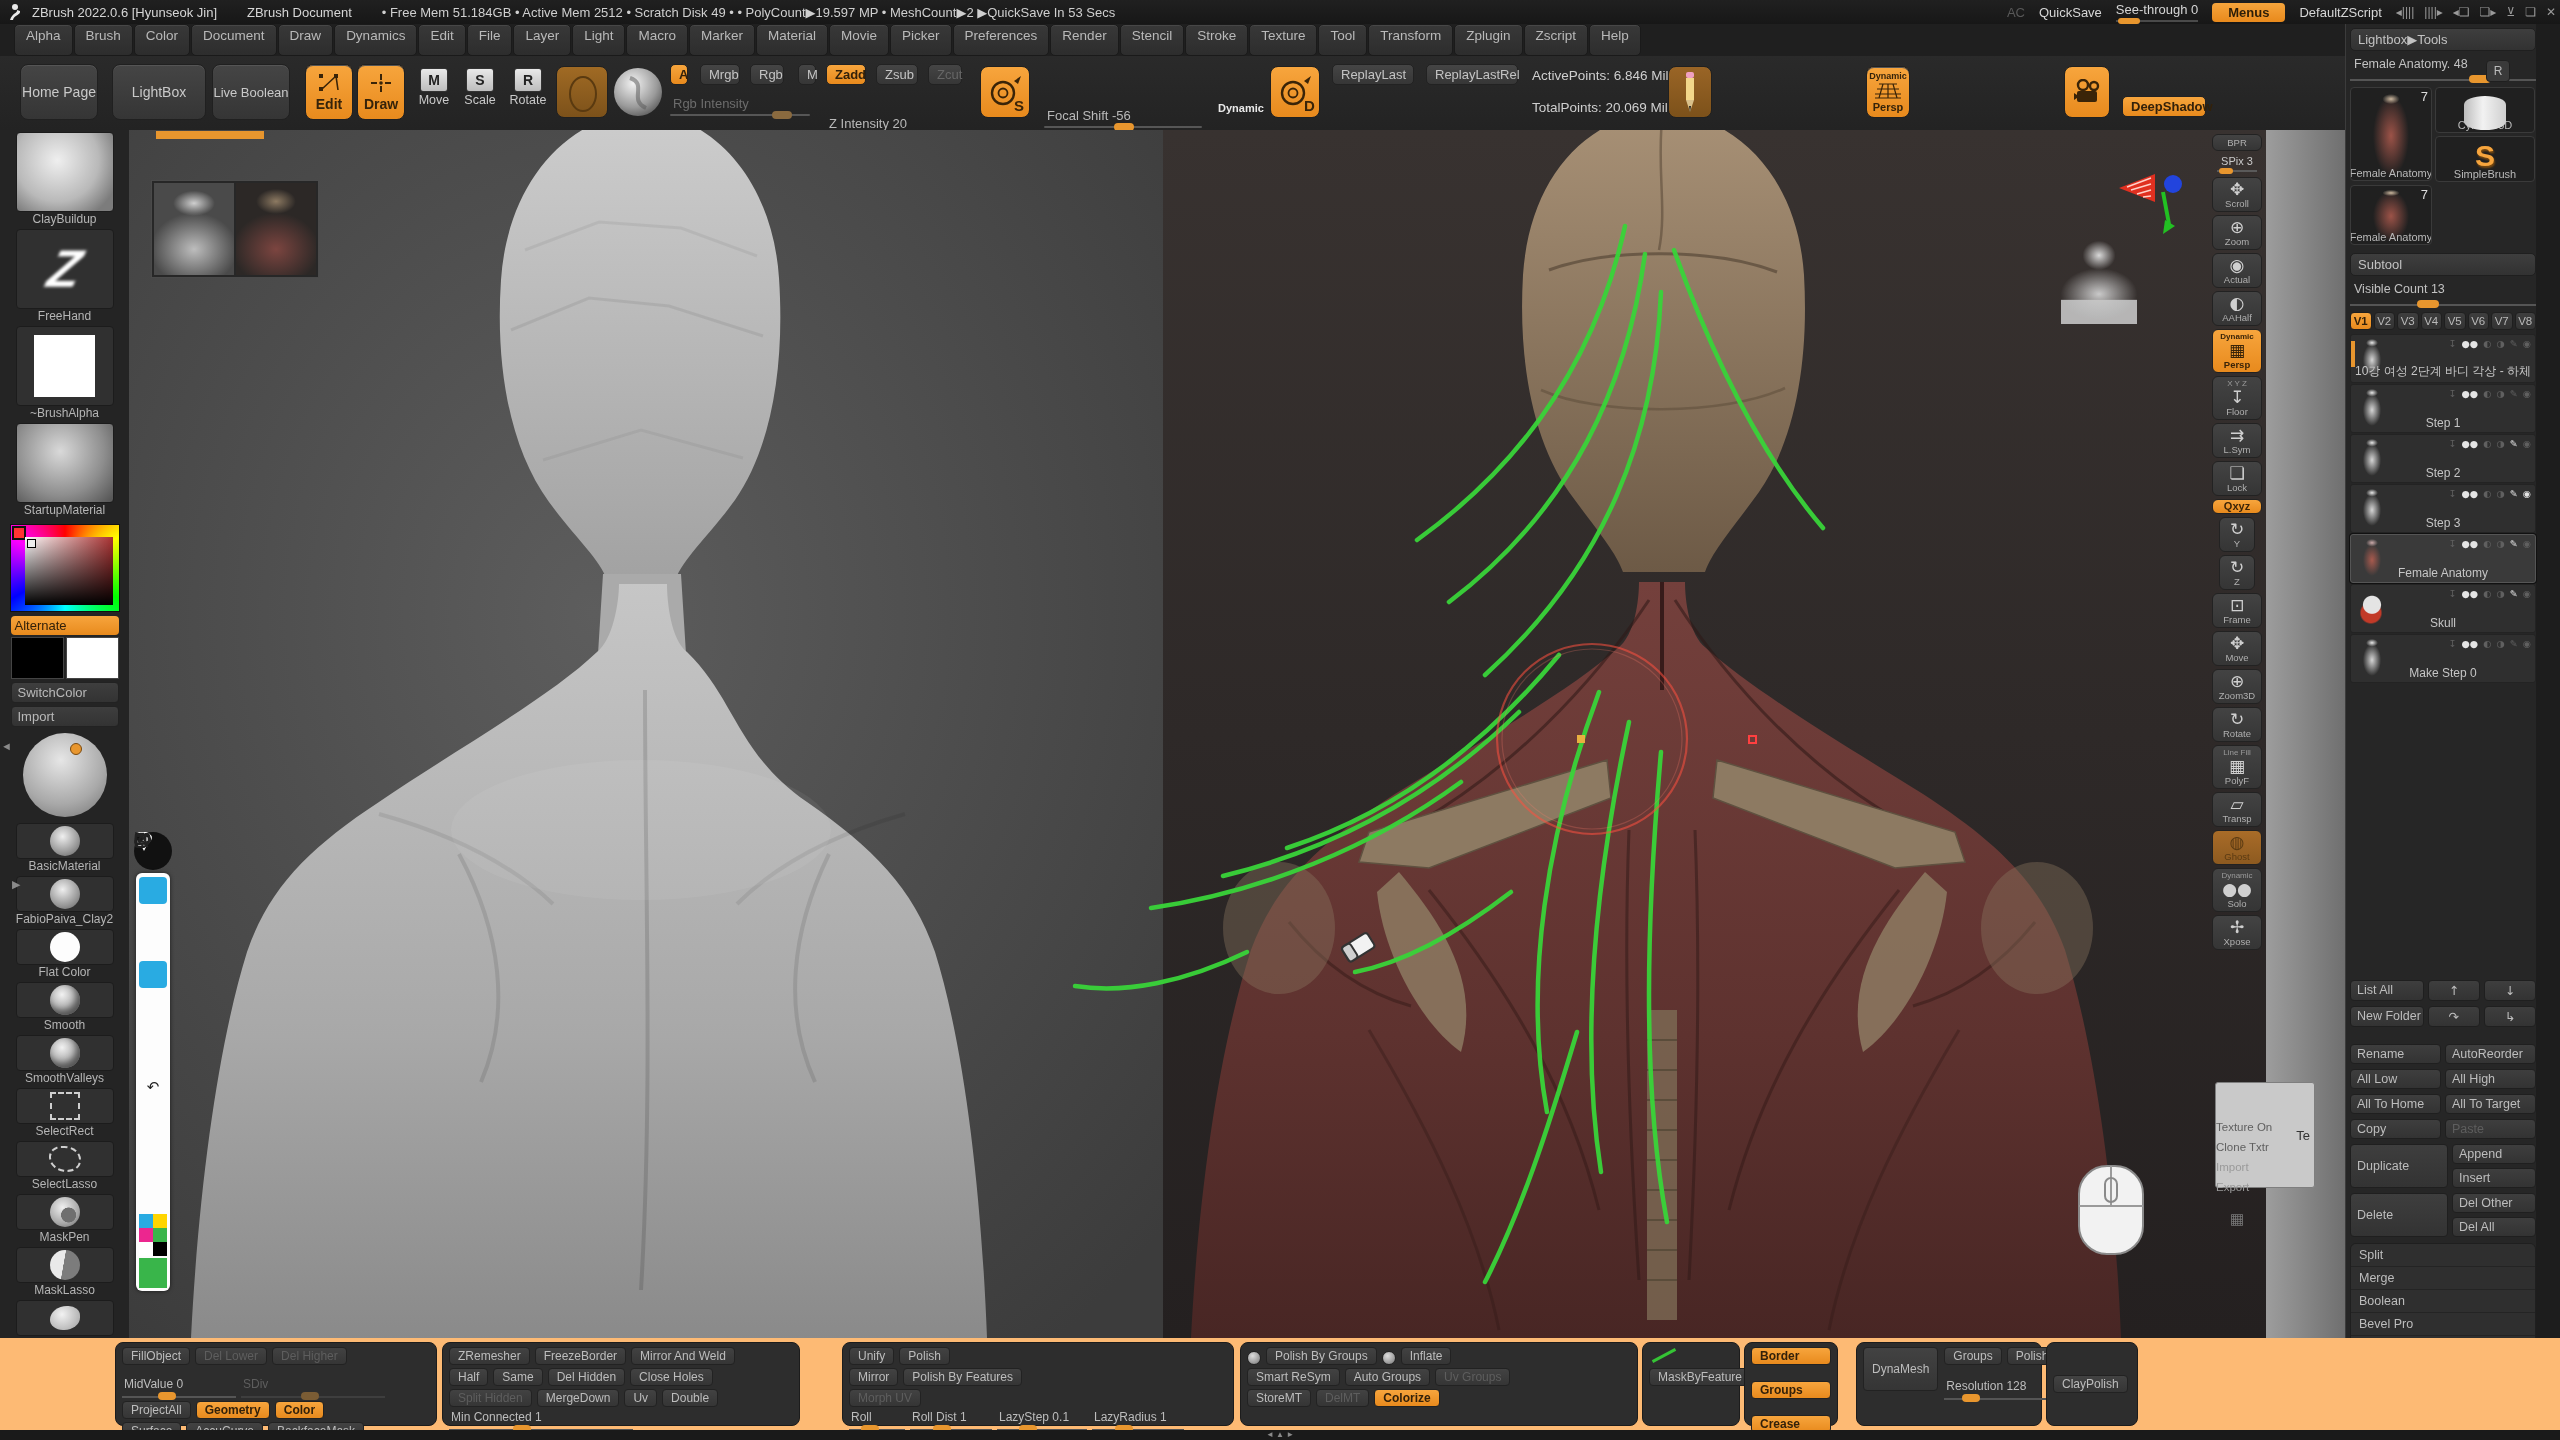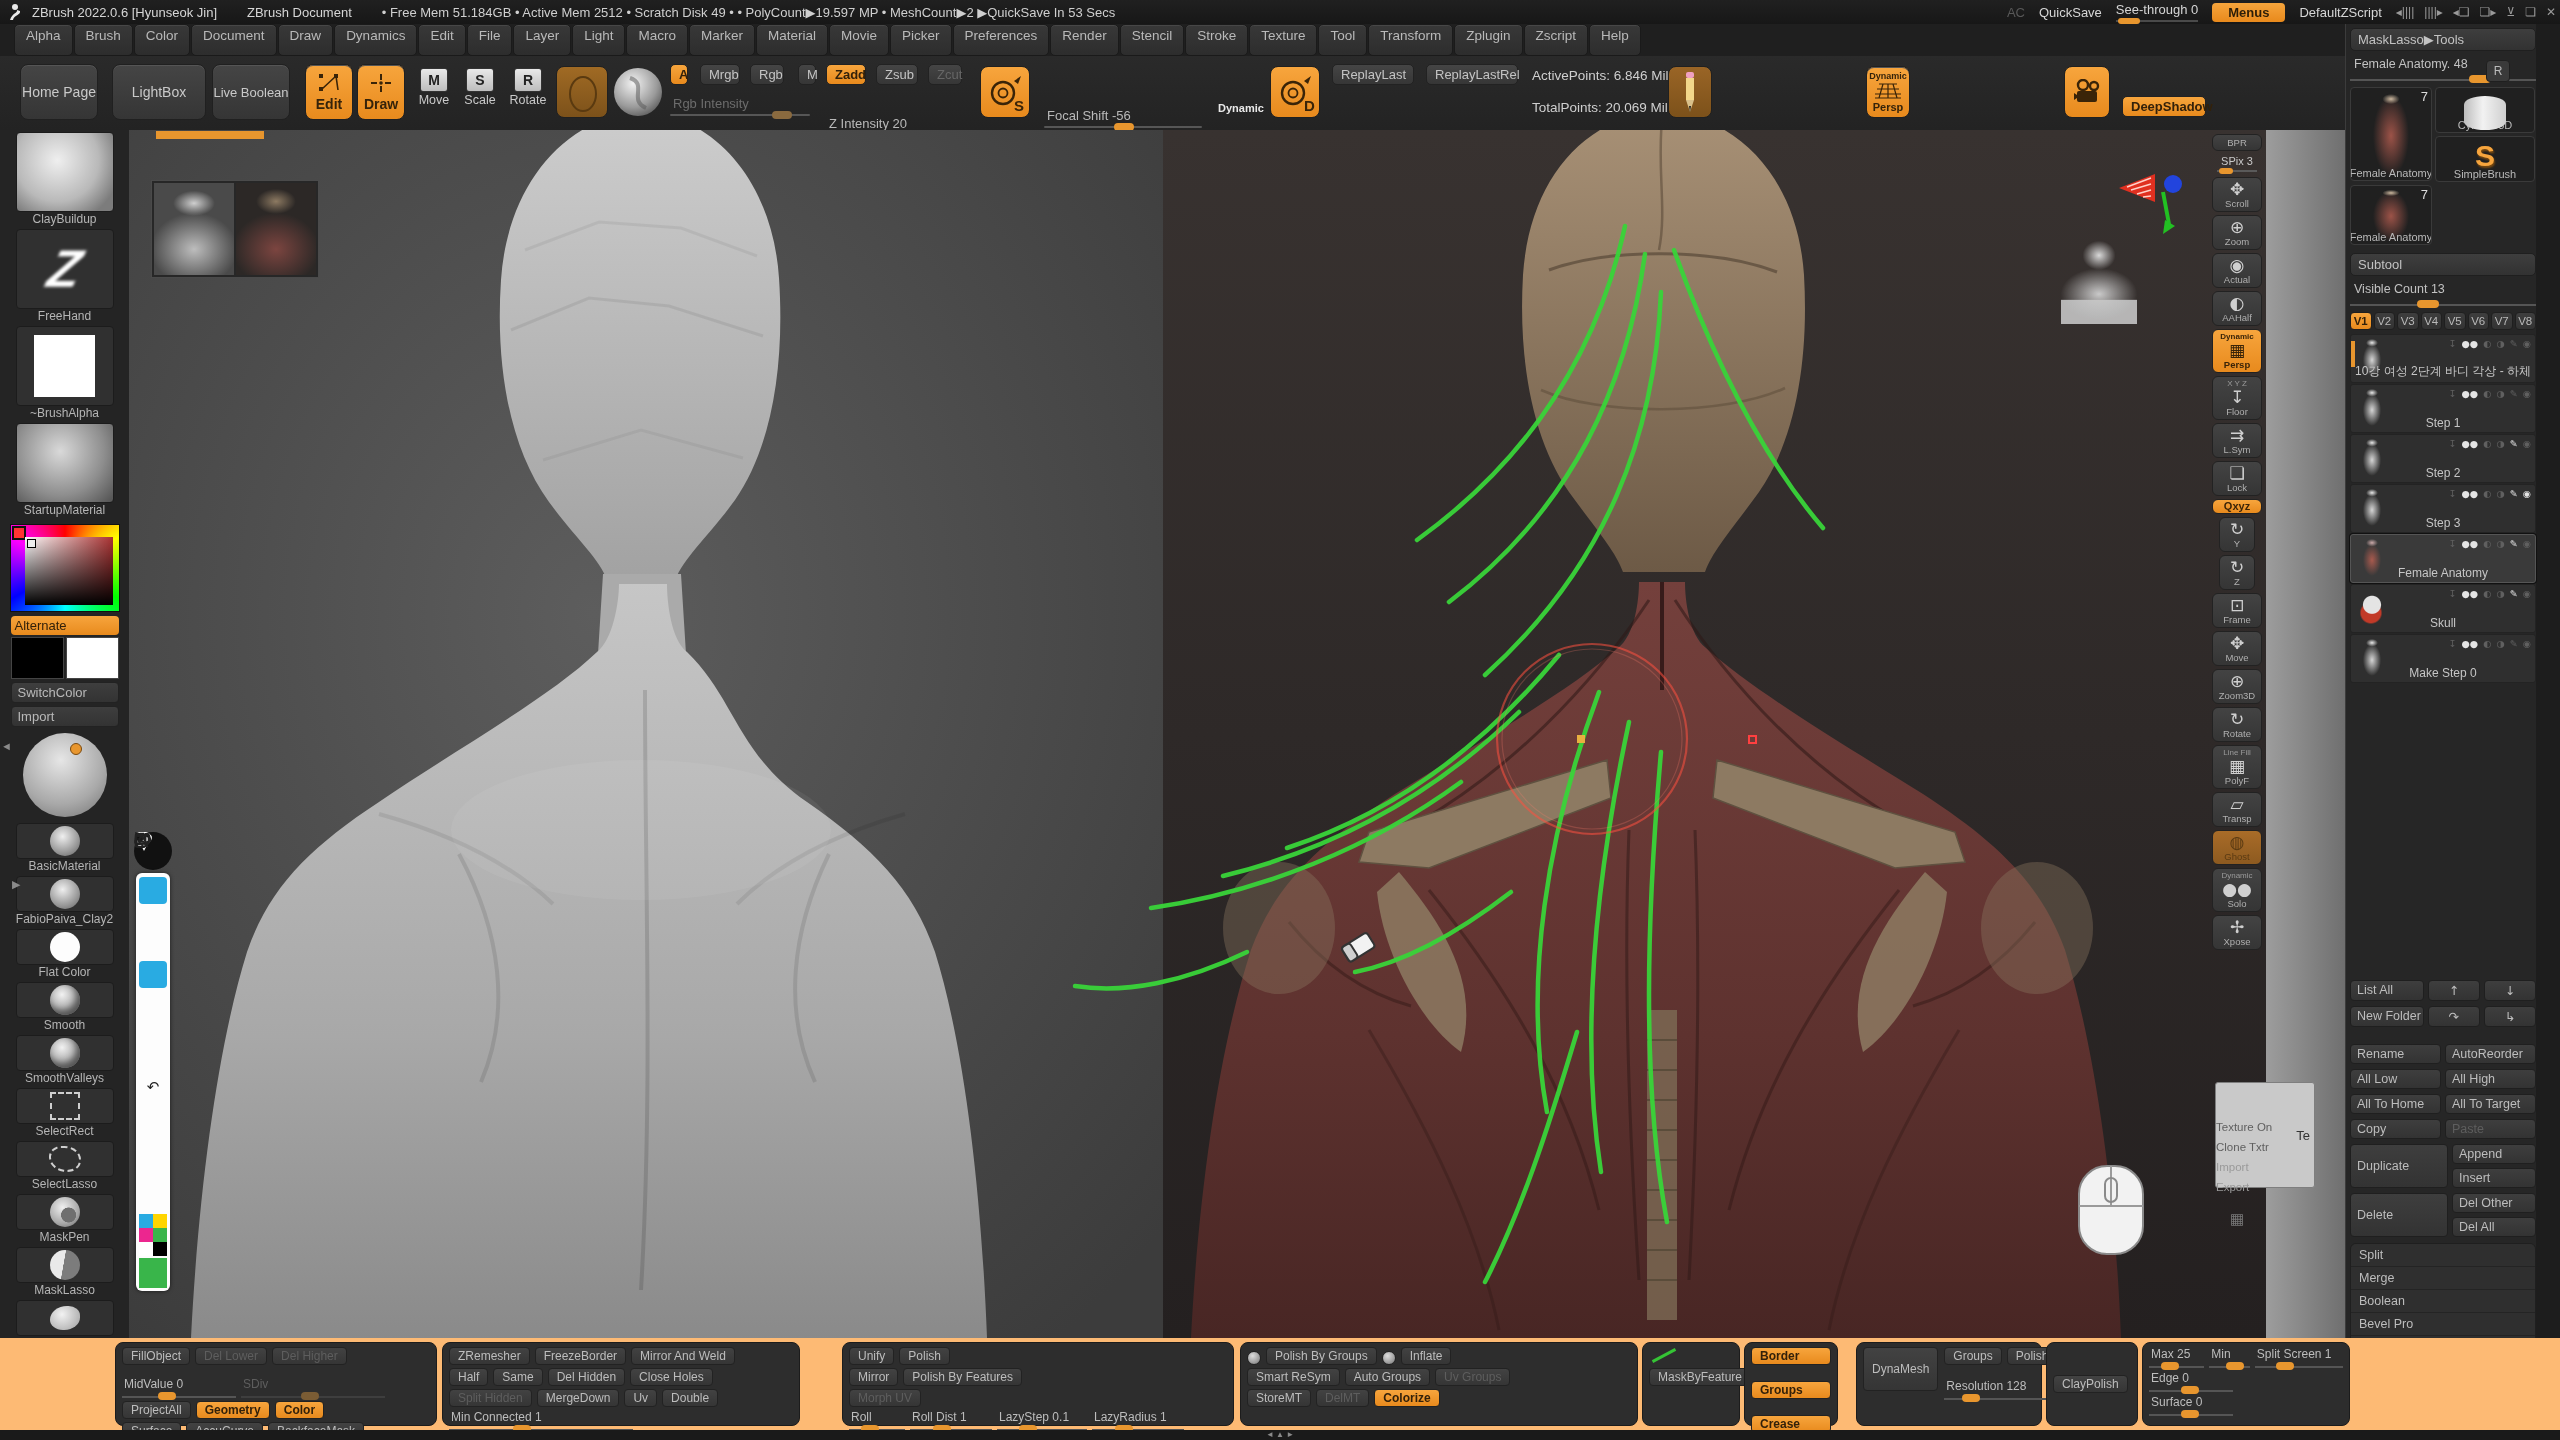--- a/index.html
+++ b/index.html
@@ -847,21 +847,21 @@
         <span>Clone Txtr</span>
         <span class=" lit">Import</span>
         <span class=" lit">Export</span>
       </div>
     <span style="color:#777;font-size:15px;margin-top:14px;font-family:'DejaVu Sans',sans-serif">▦</span>
   </div>
 
   <div id="righttray">
     <div id="traygutter"></div>
     <div id="traycol">
-      <div class="traybar">MaskLasso▶Tools</div>
+      <div class="traybar">Lightbox▶Tools</div>
       <div class="trayslider" style="--h:.78">Female Anatomy. 48</div>
       <div id="tray-r">R</div>
 
       <div id="toolgrid">
         <div class="tool-thumb tt-female" style="height:92px;grid-row:span 2">
           <span class="badge">7</span>
           <span class="tname">Female Anatomy</span>
         </div>
         <div class="tool-thumb" style="height:44px">
           <span class="cylspan"></span>
@@ -1160,31 +1160,18 @@
               <div class="cell tog"><span></span></div>
             </div>
         </div>
       </div>
     </div>
     <div class="bgroup" style="left:2046px;width:92px;display:flex;align-items:center">
       <div>
           <div class="cell"><span>ClayPolish</span></div>
         </div>
     </div>
-    <div class="bgroup" style="left:2142px;width:208px">
-      <div class="brow">
-          <div class="cell slider" style="width: 56px; --h: 0.3;"><span>Max 25</span></div>
-          <div class="cell slider" style="width: 40px; --h: 0.6;"><span>Min</span></div>
-          <div class="cell slider" style="width: 92px; --h: 0.35;"><span>Split Screen 1</span></div>
-        </div>
-      <div class="brow">
-          <div class="cell slider" style="width: 80px; --h: 0.55;"><span>Edge 0</span></div>
-        </div>
-      <div class="brow">
-          <div class="cell slider" style="width: 80px; --h: 0.55;"><span>Surface 0</span></div>
-        </div>
-    </div>
   </div>
   <div id="bottombar">
     <span>◄ ▲ ►</span>
   </div>
 
 </div>
 
 </body></html>

